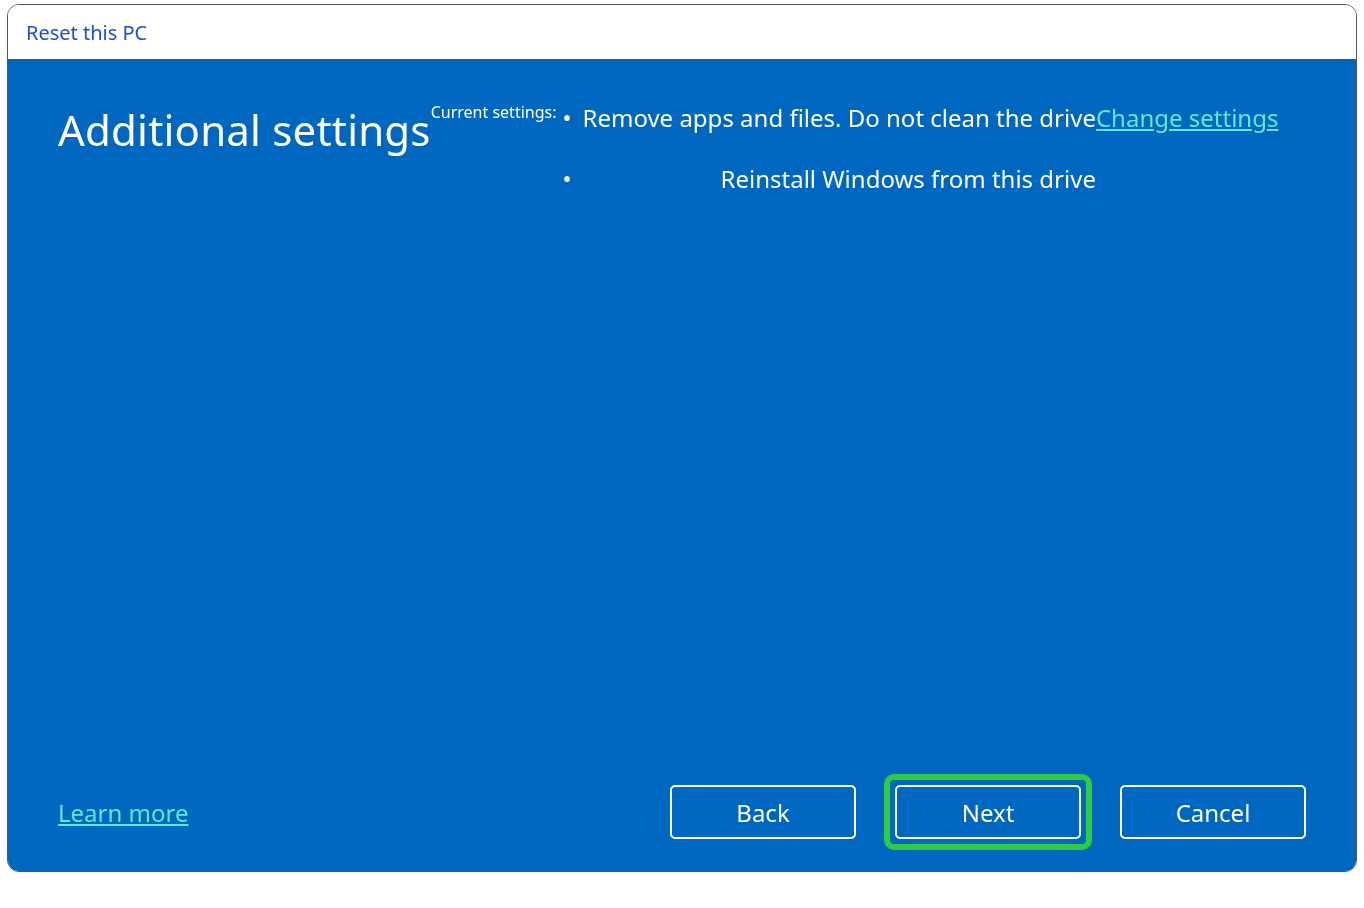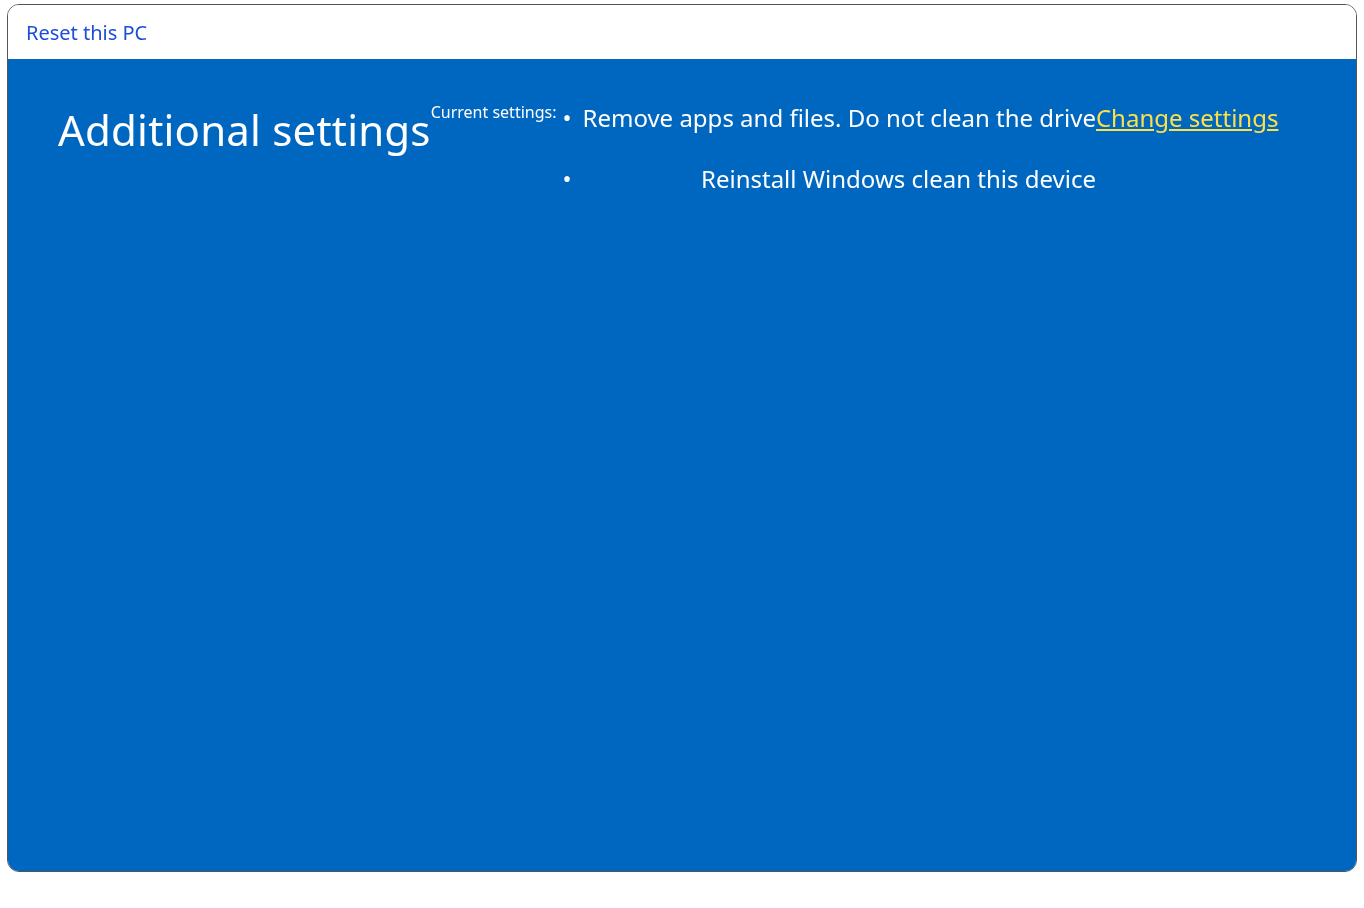--- a/index.html
+++ b/index.html
@@ -84,21 +84,21 @@
     .bullet-list li::before {
       content: "•";
       position: absolute;
       left: 6px;
       top: 0;
       font-size: 24px;
     }
     
     .link {
       font-size: 24px;
-      color: #fde047;
+      color: #5eead4;
       text-decoration: underline;
       cursor: pointer;
       display: inline-block;
       width: fit-content;
     }
     
     .footer {
       position: absolute;
       bottom: 32px;
       left: 50px;
@@ -152,21 +152,33 @@
   </div>
 
   <div class="content-area">
 
     <h1 class="heading">Additional settings</h1>
 
     <div class="subheading">Current settings:</div>
 
     <ul class="bullet-list">
       <li>Remove apps and files. Do not clean the drive</li>
-      <li>Reinstall Windows clean this device</li>
+      <li>Reinstall Windows from this drive</li>
     </ul>
 
     <a class="link">Change settings</a>
 
+    <div class="footer">
+      <div class="footer-left">
+        <a class="link">Learn more</a>
+      </div>
+      <div class="footer-right">
+        <button class="btn">Back</button>
+        <div class="btn-highlight-wrap">
+          <button class="btn">Next</button>
+        </div>
+        <button class="btn">Cancel</button>
+      </div>
+    </div>
 
   </div>
 
 </div>
 
 </body></html>

